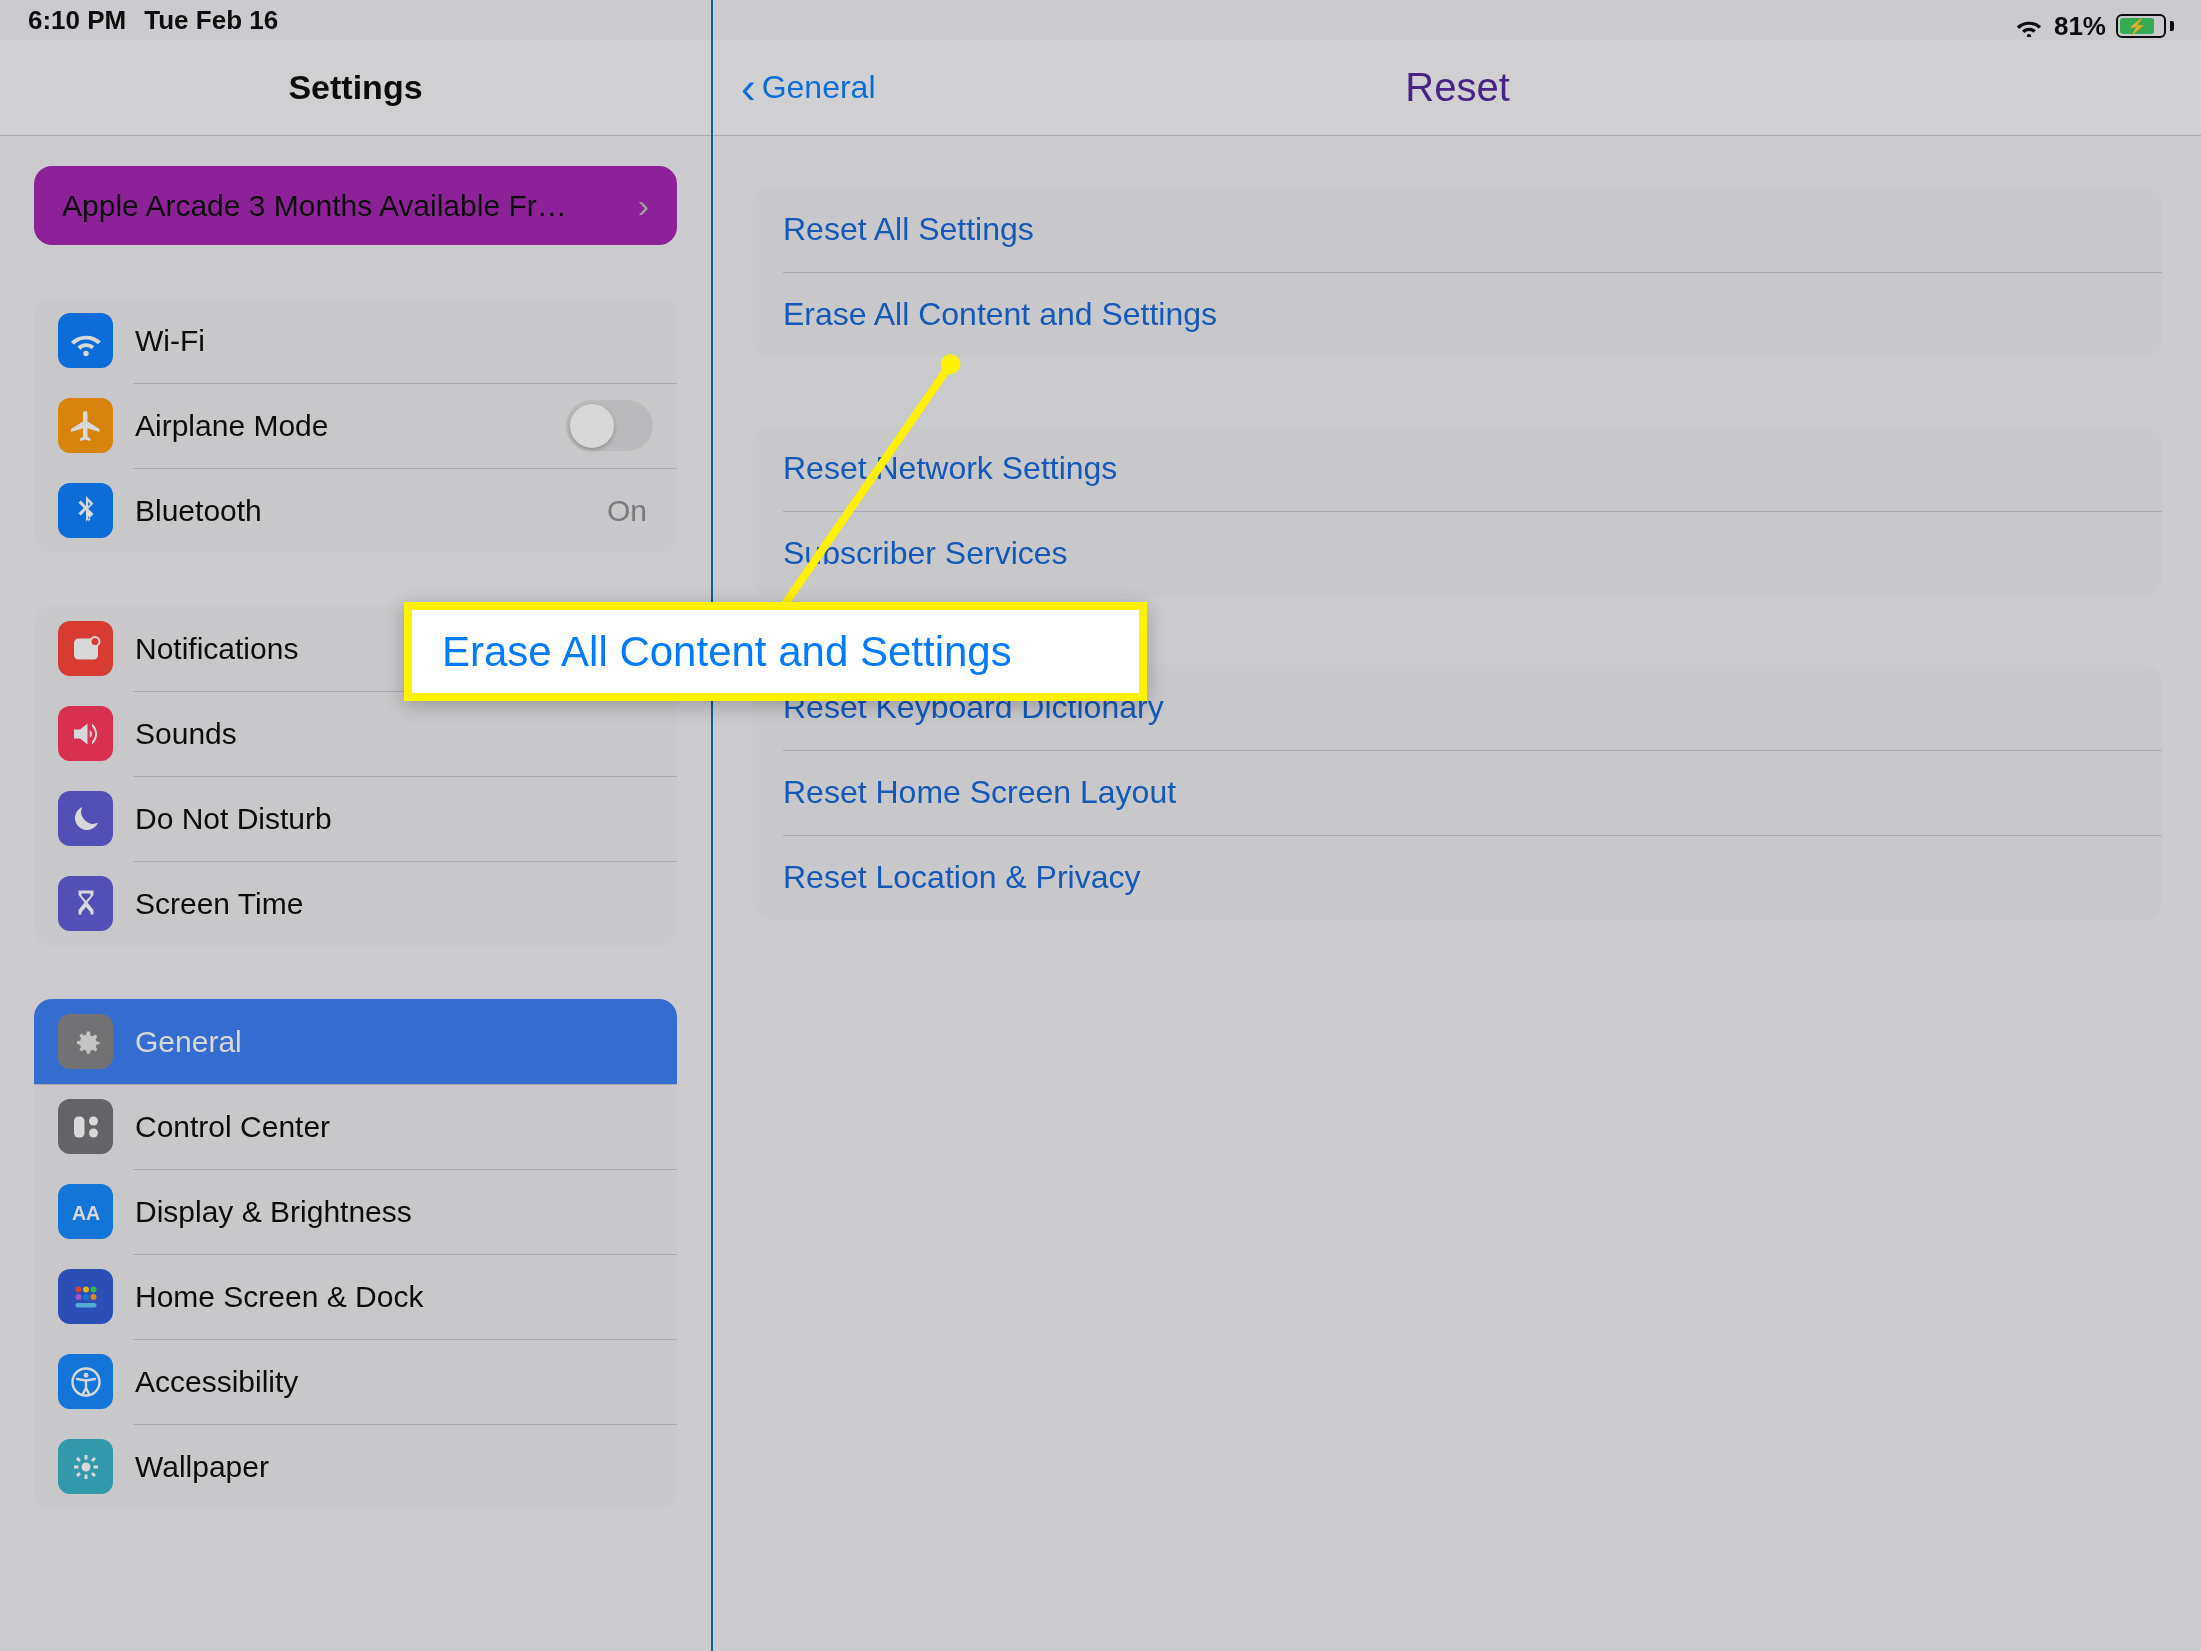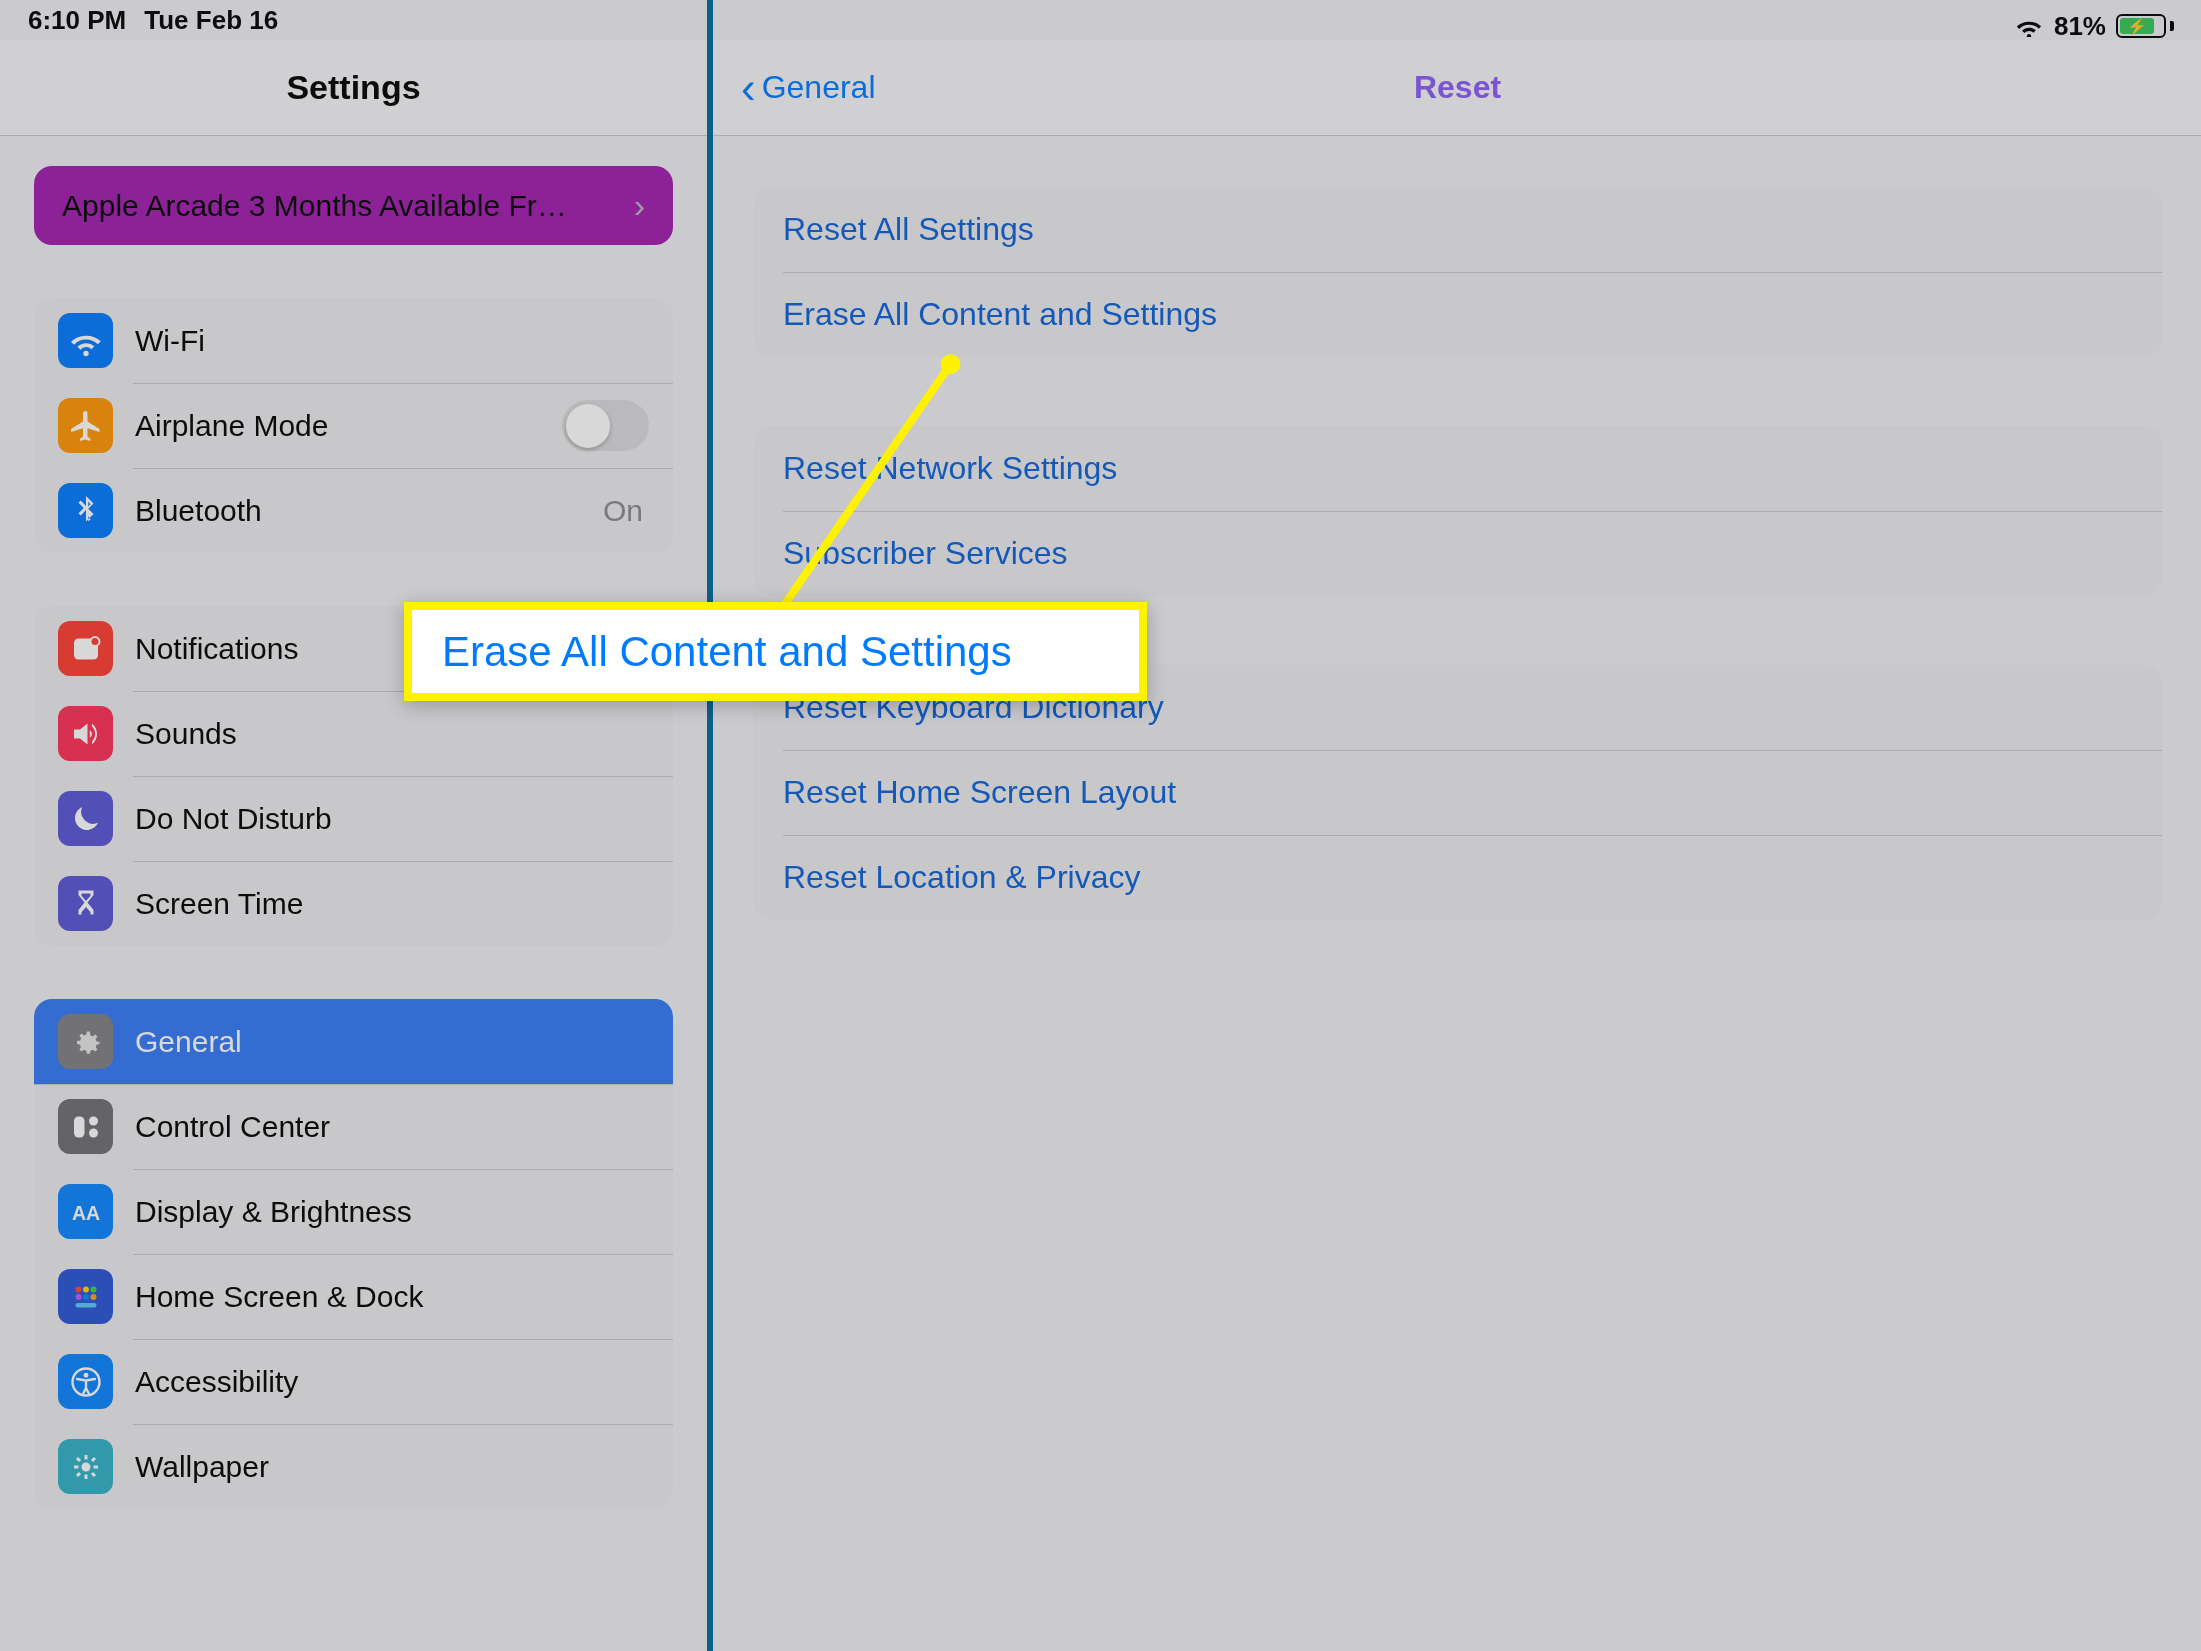--- a/index.html
+++ b/index.html
@@ -49,21 +49,21 @@
   }
 
   
   .split {
     position: absolute; top: 0; left: 0; right: 0; bottom: 0;
     display: flex;
   }
   .sidebar {
     width: 713px; flex: 0 0 713px;
     background: #efeff4;
-    border-right: 6px solid #0369a1;
+    border-right: 2px solid #0369a1;
     display: flex; flex-direction: column;
     padding-top: 40px;
   }
   .detail {
     flex: 1;
     background: #efeff4;
     display: flex; flex-direction: column;
     padding-top: 40px;
   }
 
@@ -148,21 +148,21 @@
     border-bottom: 1px solid #c7c7cc;
     background: #f6f6f8;
     display: flex; align-items: center; justify-content: center;
   }
   .dt-back {
     position: absolute; left: 28px; top: 0; bottom: 0;
     display: flex; align-items: center; gap: 6px;
     color: #007aff; font-size: 32px;
   }
   .dt-back-chevron { font-size: 44px; font-weight: 500; line-height: 1; }
-  .dt-title { font-size: 32px; font-weight: 700; color: #8b5cf6; }
+  .dt-title { font-size: 40px; font-weight: 400; color: #4c1d95; }
 
   .dt-content { padding: 51px 40px; }
   .dt-card {
     background: #ececee; border-radius: 18px;
     overflow: hidden;
     margin-bottom: 69px;
   }
   .dt-row {
     height: 85px; display: flex; align-items: center;
     padding: 0 30px; position: relative;

